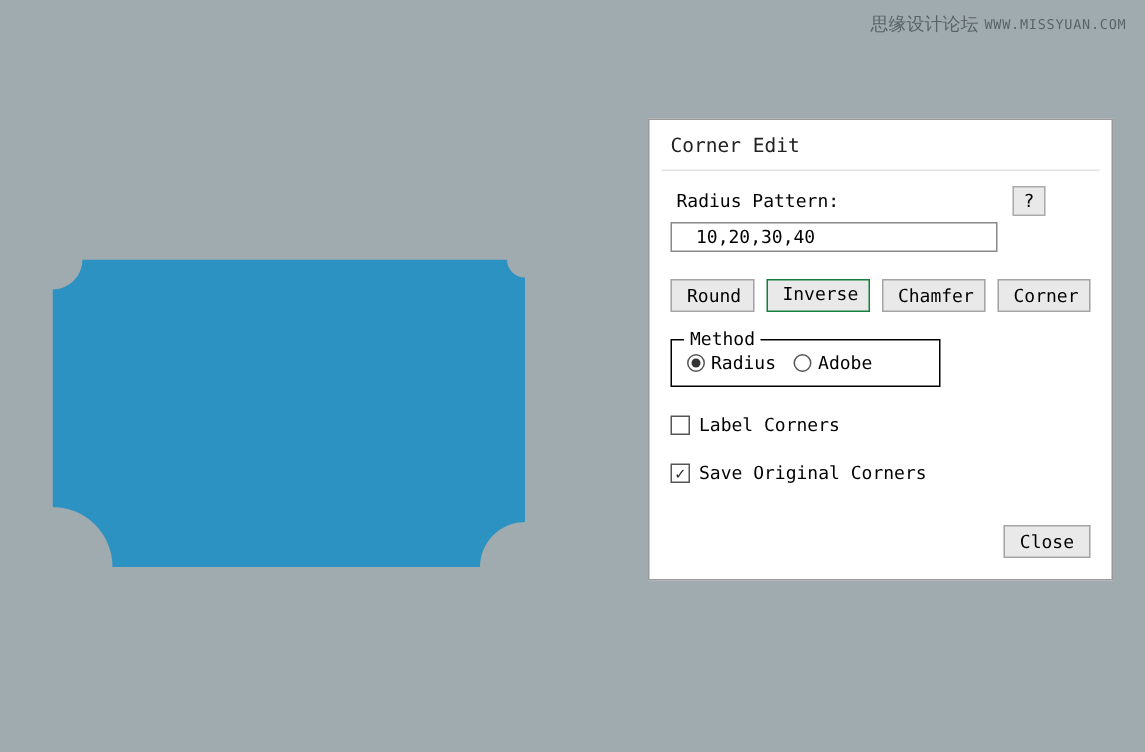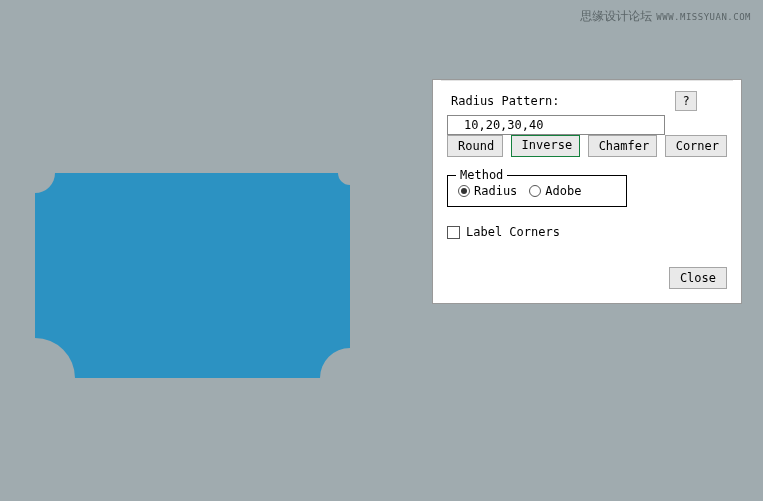--- a/index.html
+++ b/index.html
@@ -65,21 +65,21 @@
 .text-input {
   width: 218px;
   height: 20px;
   border: 1px solid #888;
   padding: 1px 16px;
   font-family: inherit;
   font-size: 12px;
   margin-top: 4px;
 }
 
-.btn-row { display: flex; gap: 8px; }
+.btn-row { display: flex; gap: 8px; margin-top: 18px; }
 .btn {
   height: 22px;
   padding: 0 10px;
   border: 1px solid #a5a5a5;
   background: #e9e9e9;
   font-family: inherit;
   font-size: 12px;
   cursor: pointer;
   min-width: 55px;
   text-align: center;
@@ -156,20 +156,21 @@
       L 40 205
       A 40 40 0 0 0 0 165
       L 0 20
       A 20 20 0 0 0 20 0
       Z
     "></path>
   </svg>
 </div>
 
 <div class="dialog">
+  <div class="titlebar">Corner Edit</div>
   <div class="sep"></div>
   <div class="body">
     <div class="row radius-row">
       <span class="label">Radius Pattern:</span>
       <span class="spacer"></span>
       <div class="help-btn">?</div>
     </div>
     <input class="text-input" type="text" value="10,20,30,40" style="">
 
     <div class="btn-row">
@@ -191,18 +192,22 @@
           <span>Adobe</span>
         </span>
       </div>
     </div>
 
     <div class="check-row">
       <span class="checkbox"></span>
       <span>Label Corners</span>
     </div>
 
+    <div class="check-row">
+      <span class="checkbox checked"></span>
+      <span>Save Original Corners</span>
+    </div>
 
     <div class="footer">
       <div class="btn">Close</div>
     </div>
   </div>
 </div>
 
 </body></html>

